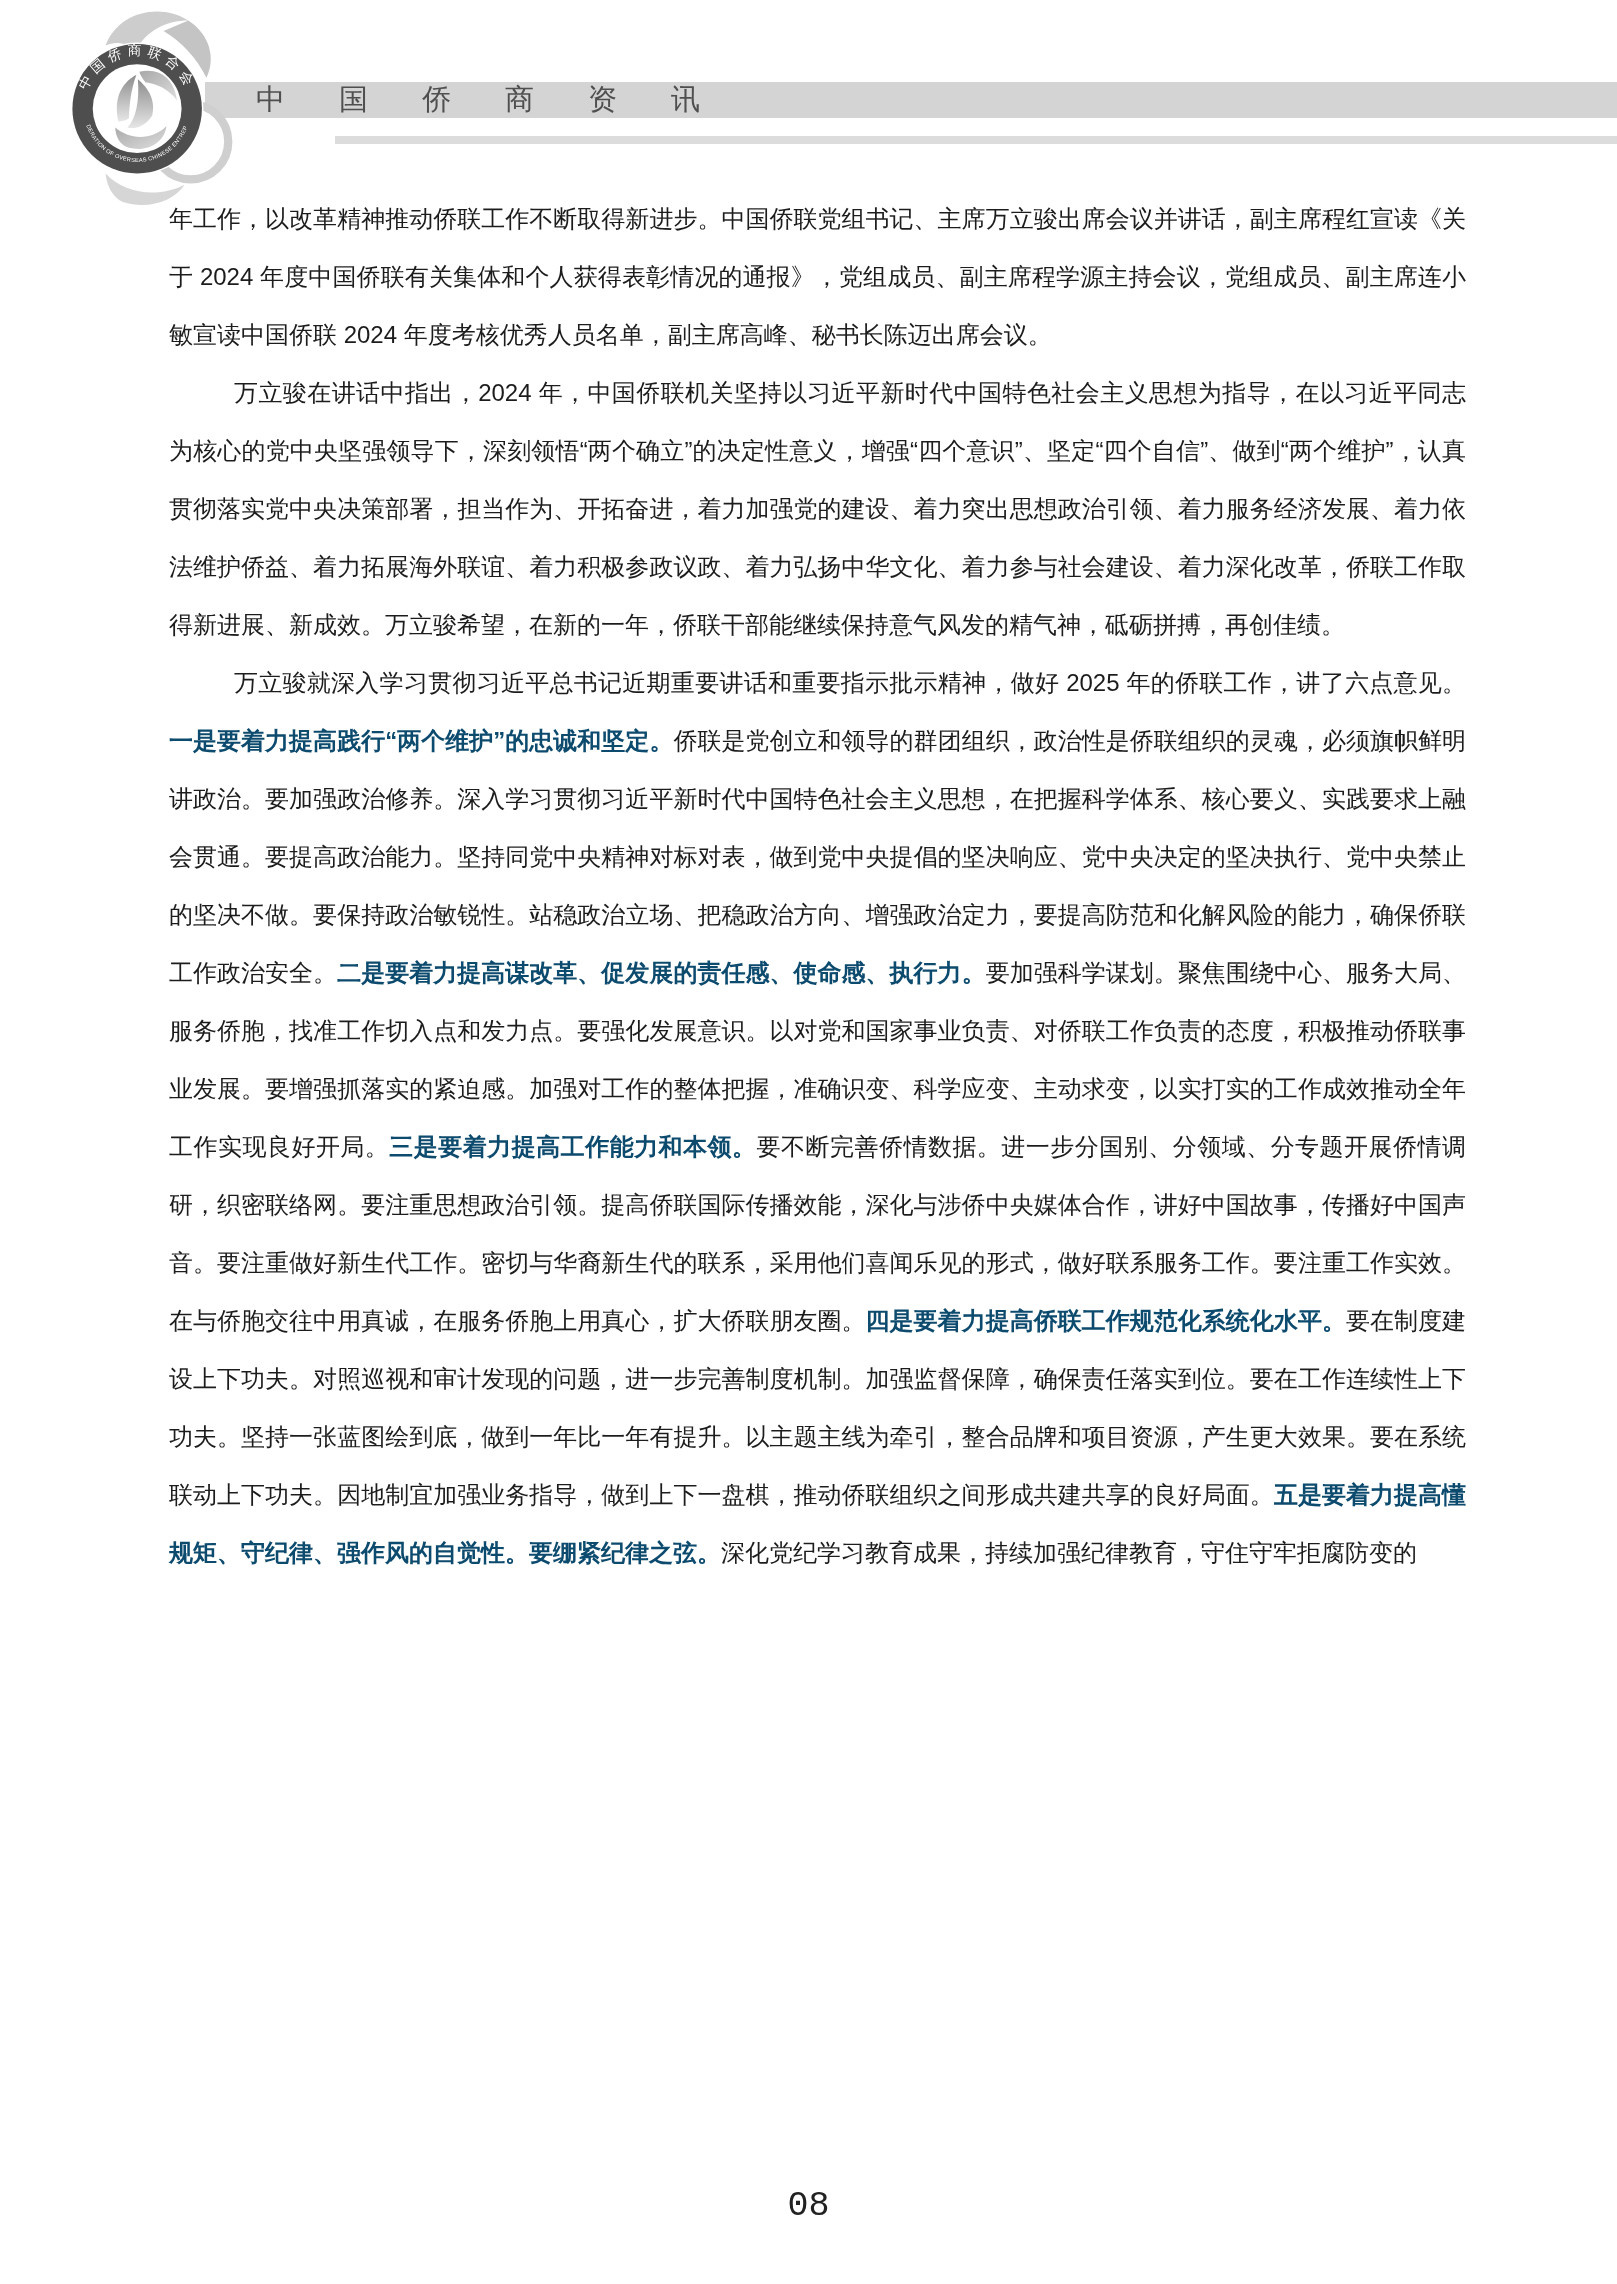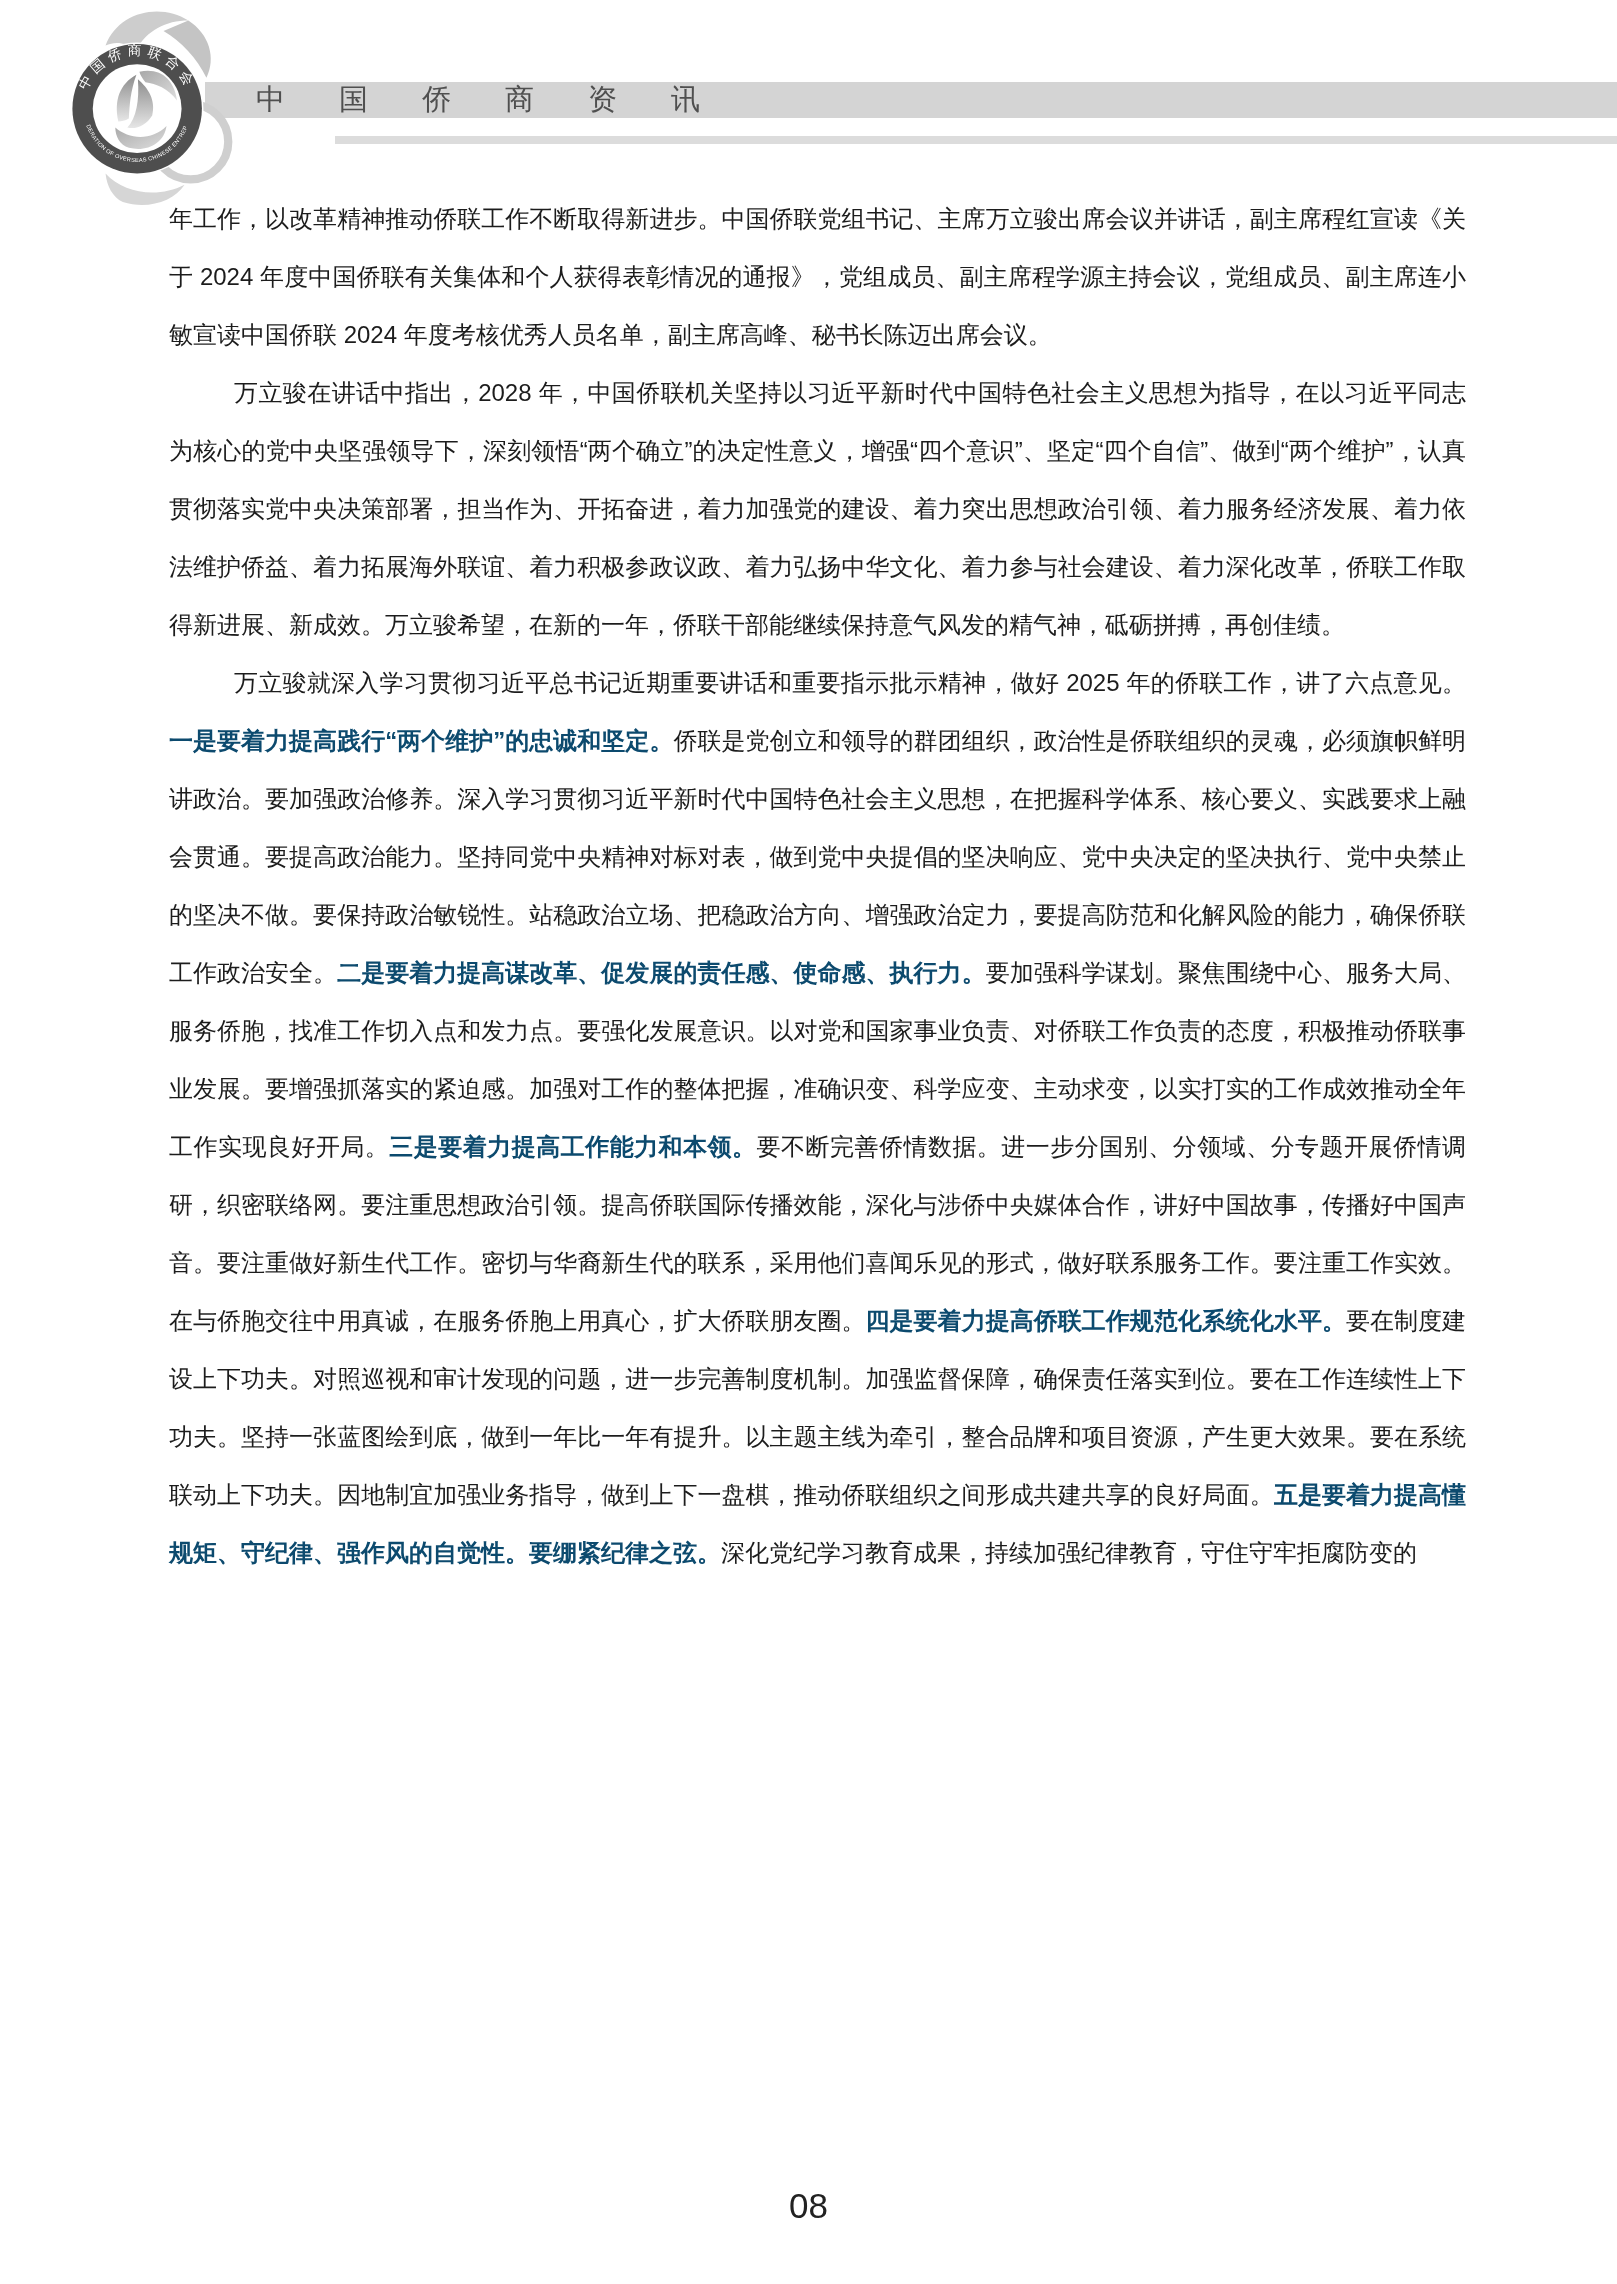--- a/index.html
+++ b/index.html
@@ -50,21 +50,21 @@
     text-align:justify;
     color:var(--ink);
   }
   .para{margin:0;}
   .para.indent{text-indent:65px;}
   .bold{font-weight:700;color:#0c4a6e;}
   
   .page-number{
     position:absolute;left:0;right:0;top:2186px;
     text-align:center;
-    font-family:Liberation Sans, sans-serif;
+    font-family:Liberation Mono, monospace;
     font-size:35px;
     color:#222222;
   }
 </style>
 </head>
 <body>
 
 <div class="masthead-bar">
   <div class="masthead-title">中国侨商资讯</div>
 </div>
@@ -108,18 +108,18 @@
         <path d="M140,90 C168,84 186,100 190,128 C178,112 162,106 148,104 C144,99 141,94 140,90 Z" fill="url(#petalGrad2)"></path>
         <path d="M138,100 C152,112 162,128 157,148 C149,161 136,167 124,164 C136,152 140,128 138,100 Z" fill="url(#petalGrad)"></path>
         <path d="M108,164 C126,180 156,182 176,162 C173,185 150,197 126,191 C114,187 108,176 108,164 Z" fill="url(#petalGrad2)"></path>
       </g>
     </g>
   </svg>
 </div>
 
 <div class="article">
   <p class="para"><span>年工作，以改革精神推动侨联工作不断取得新进步。中国侨联党组书记、主席万立骏出席会议并讲话，副主席程红宣读《关于 2024 年度中国侨联有关集体和个人获得表彰情况的通报》，党组成员、副主席程学源主持会议，党组成员、副主席连小敏宣读中国侨联 2024 年度考核优秀人员名单，副主席高峰、秘书长陈迈出席会议。</span></p>
-  <p class="para indent"><span>万立骏在讲话中指出，2028 年，中国侨联机关坚持以习近平新时代中国特色社会主义思想为指导，在以习近平同志为核心的党中央坚强领导下，深刻领悟“两个确立”的决定性意义，增强“四个意识”、坚定“四个自信”、做到“两个维护”，认真贯彻落实党中央决策部署，担当作为、开拓奋进，着力加强党的建设、着力突出思想政治引领、着力服务经济发展、着力依法维护侨益、着力拓展海外联谊、着力积极参政议政、着力弘扬中华文化、着力参与社会建设、着力深化改革，侨联工作取得新进展、新成效。万立骏希望，在新的一年，侨联干部能继续保持意气风发的精气神，砥砺拼搏，再创佳绩。</span></p>
+  <p class="para indent"><span>万立骏在讲话中指出，2024 年，中国侨联机关坚持以习近平新时代中国特色社会主义思想为指导，在以习近平同志为核心的党中央坚强领导下，深刻领悟“两个确立”的决定性意义，增强“四个意识”、坚定“四个自信”、做到“两个维护”，认真贯彻落实党中央决策部署，担当作为、开拓奋进，着力加强党的建设、着力突出思想政治引领、着力服务经济发展、着力依法维护侨益、着力拓展海外联谊、着力积极参政议政、着力弘扬中华文化、着力参与社会建设、着力深化改革，侨联工作取得新进展、新成效。万立骏希望，在新的一年，侨联干部能继续保持意气风发的精气神，砥砺拼搏，再创佳绩。</span></p>
   <p class="para indent"><span>万立骏就深入学习贯彻习近平总书记近期重要讲话和重要指示批示精神，做好 2025 年的侨联工作，讲了六点意见。</span><span class="bold">一是要着力提高践行“两个维护”的忠诚和坚定。</span><span>侨联是党创立和领导的群团组织，政治性是侨联组织的灵魂，必须旗帜鲜明讲政治。要加强政治修养。深入学习贯彻习近平新时代中国特色社会主义思想，在把握科学体系、核心要义、实践要求上融会贯通。要提高政治能力。坚持同党中央精神对标对表，做到党中央提倡的坚决响应、党中央决定的坚决执行、党中央禁止的坚决不做。要保持政治敏锐性。站稳政治立场、把稳政治方向、增强政治定力，要提高防范和化解风险的能力，确保侨联工作政治安全。</span><span class="bold">二是要着力提高谋改革、促发展的责任感、使命感、执行力。</span><span>要加强科学谋划。聚焦围绕中心、服务大局、服务侨胞，找准工作切入点和发力点。要强化发展意识。以对党和国家事业负责、对侨联工作负责的态度，积极推动侨联事业发展。要增强抓落实的紧迫感。加强对工作的整体把握，准确识变、科学应变、主动求变，以实打实的工作成效推动全年工作实现良好开局。</span><span class="bold">三是要着力提高工作能力和本领。</span><span>要不断完善侨情数据。进一步分国别、分领域、分专题开展侨情调研，织密联络网。要注重思想政治引领。提高侨联国际传播效能，深化与涉侨中央媒体合作，讲好中国故事，传播好中国声音。要注重做好新生代工作。密切与华裔新生代的联系，采用他们喜闻乐见的形式，做好联系服务工作。要注重工作实效。在与侨胞交往中用真诚，在服务侨胞上用真心，扩大侨联朋友圈。</span><span class="bold">四是要着力提高侨联工作规范化系统化水平。</span><span>要在制度建设上下功夫。对照巡视和审计发现的问题，进一步完善制度机制。加强监督保障，确保责任落实到位。要在工作连续性上下功夫。坚持一张蓝图绘到底，做到一年比一年有提升。以主题主线为牵引，整合品牌和项目资源，产生更大效果。要在系统联动上下功夫。因地制宜加强业务指导，做到上下一盘棋，推动侨联组织之间形成共建共享的良好局面。</span><span class="bold">五是要着力提高懂规矩、守纪律、强作风的自觉性。要绷紧纪律之弦。</span><span>深化党纪学习教育成果，持续加强纪律教育，守住守牢拒腐防变的</span></p>
 </div>
 
 <div class="page-number">08</div>
 
 
 </body></html>

